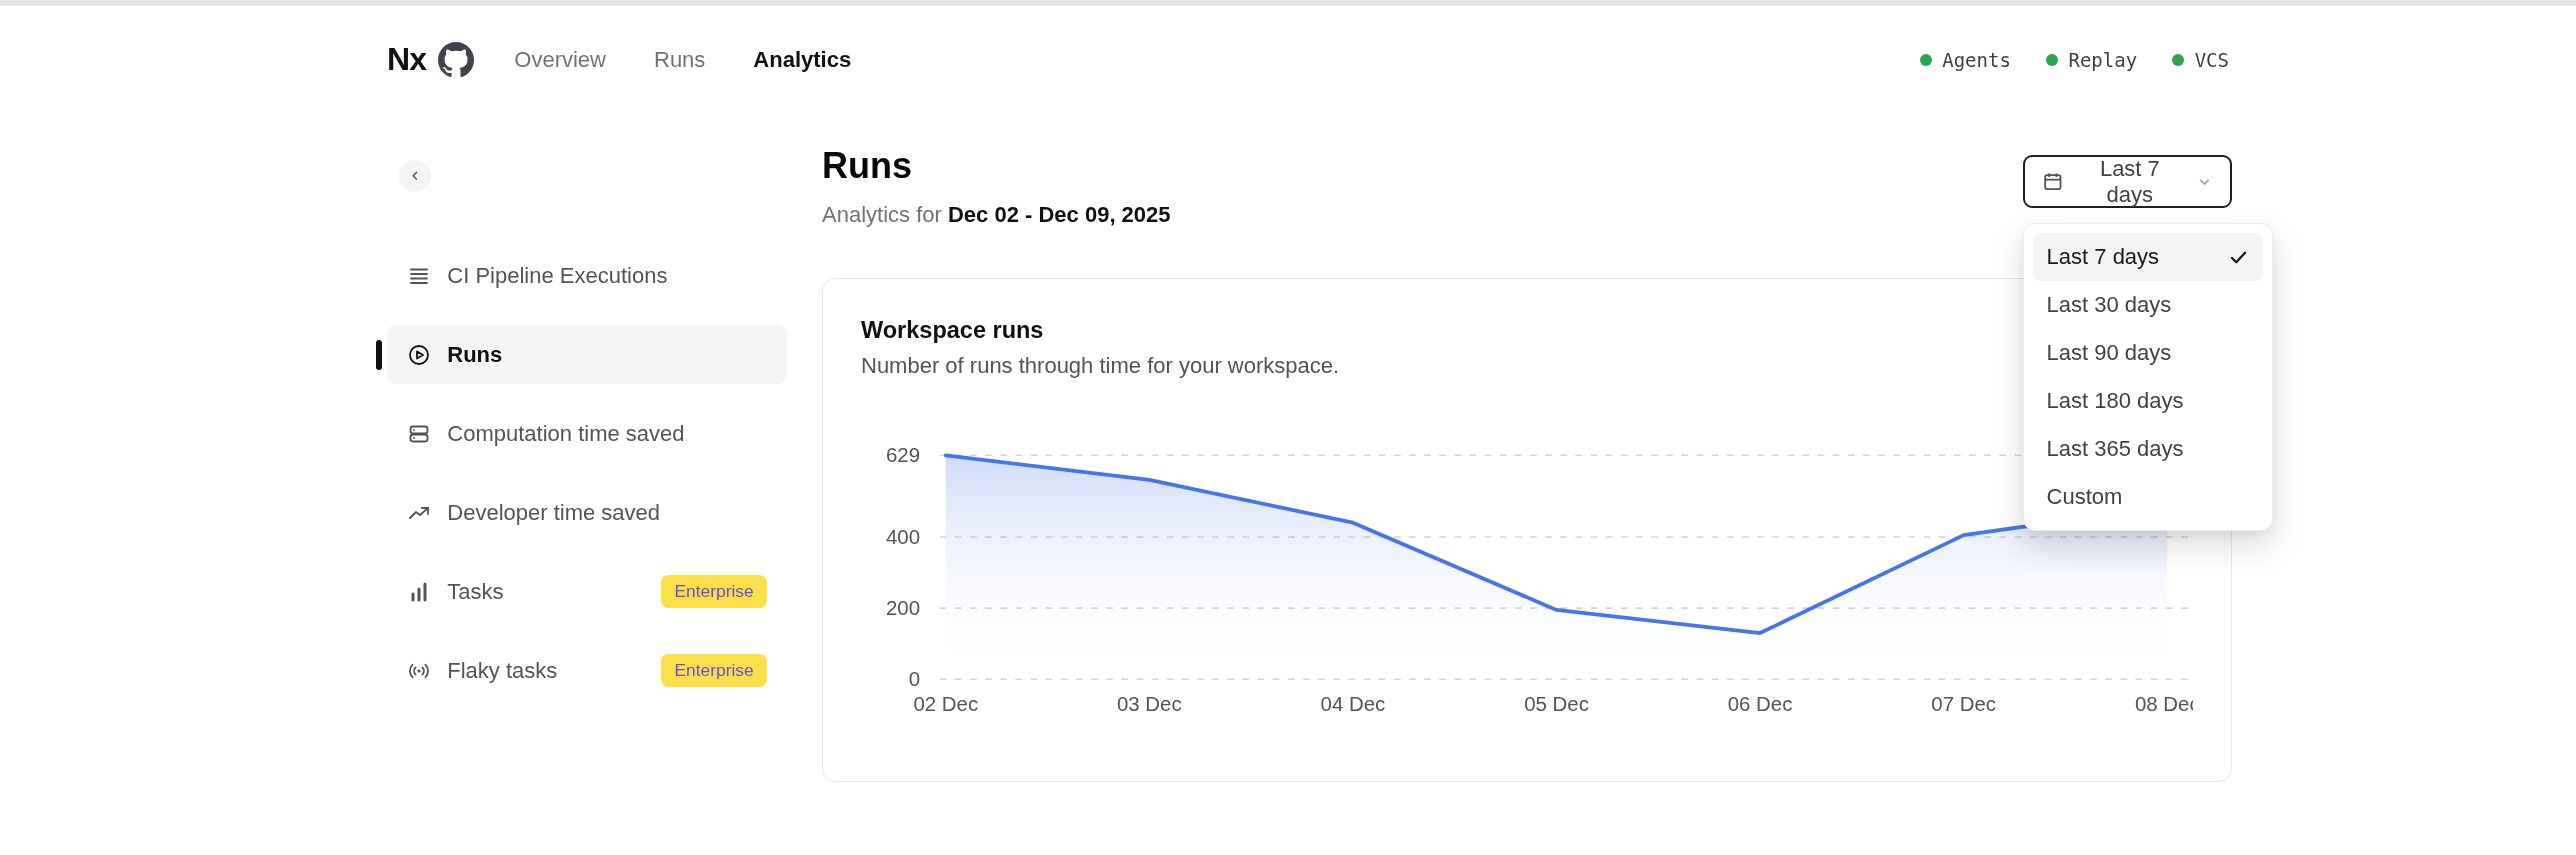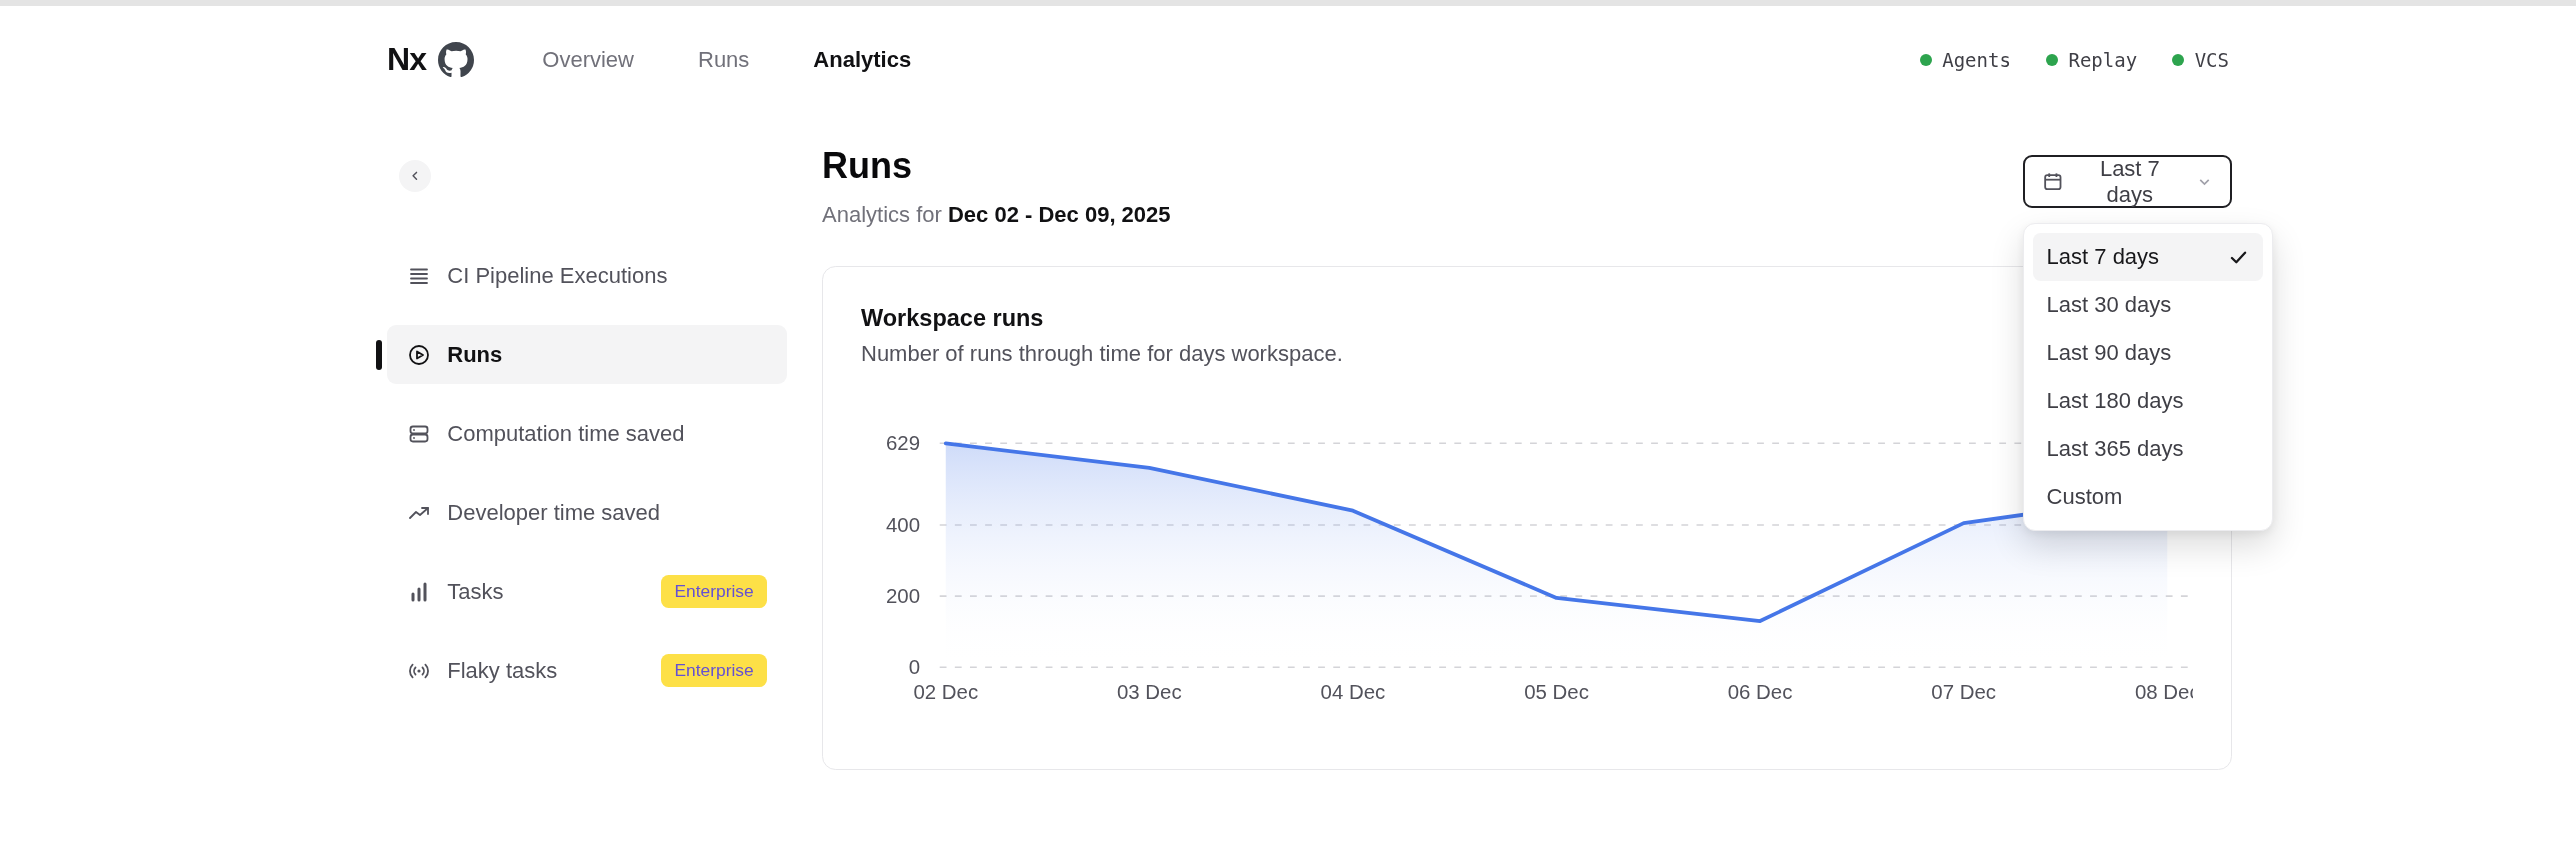--- a/index.html
+++ b/index.html
@@ -5,21 +5,21 @@
   * { margin:0; padding:0; box-sizing:border-box; }
   html,body { width:2576px; height:855px; background:#ffffff;
     font-family:"Liberation Sans", sans-serif; color:#18181b; overflow:hidden; }
   .top-strip { height:6px; background:#e4e4e4; }
   
   header { display:flex; align-items:center; height:107px;
     padding:0 347px 0 387px; background:#fff; }
   .logo-wrap { display:flex; align-items:flex-end; gap:12px; cursor:pointer; }
   .logo-text { font-size:32px; font-weight:700; letter-spacing:-0.8px; color:#111113; }
   .gh-icon { width:36px; height:36px; fill:#40454d; }
-  nav.primary { display:flex; gap:64px; margin-left:68px; }
+  nav.primary { display:flex; gap:48px; margin-left:40px; }
   .nav-link { font-size:22px; color:#71717a; text-decoration:none; cursor:pointer; }
   .nav-link.active { color:#111113; font-weight:700; }
   .status-group { margin-left:auto; display:flex; gap:35px; align-items:flex-end; }
   .status { display:flex; align-items:center; gap:10.6px; cursor:pointer;
     font-family:"DejaVu Sans Mono", monospace; font-size:19px; color:#3f3f46; }
   .dot { width:12px; height:12px; border-radius:50%; display:inline-block; }
   
   .content { display:flex; padding:0 347px 0 387px; gap:35px; }
   aside { width:400px; flex:0 0 400px; padding-top:47px; }
   .collapse-btn { width:32px; height:32px; border-radius:50%; border:none;
@@ -52,21 +52,21 @@
     stroke-width:2.4; margin-left:auto; }
   .dd-menu { position:absolute; top:calc(100% + 15px); left:0; width:250px;
     background:#fff; border:0.8px solid #ececef; border-radius:12px; padding:9px;
     box-shadow:0 15px 34px rgba(0,0,0,0.14), 0 3px 9px rgba(0,0,0,0.06); }
   .dd-item { display:flex; align-items:center; height:48px; padding:0 13.6px;
     border-radius:7.6px; font-size:22px; color:#3f3f46; cursor:pointer; }
   .dd-item.selected { background:#f4f4f5; color:#18181b; }
   .dd-item .check { width:21px; height:21px; stroke:#18181b; fill:none;
     stroke-width:2.6; stroke-linecap:round; stroke-linejoin:round; margin-left:auto; }
   
-  .card { margin-top:38px; width:100%; height:504px; border:1.5px solid #e7e7ea;
+  .card { margin-top:50px; width:100%; height:504px; border:1.5px solid #e7e7ea;
     border-radius:13.6px; padding:38px 38px 8px 38px; background:#fff; }
   .card-title { font-size:23.5px; font-weight:700; color:#111113; }
   .card-sub { margin-top:9px; font-size:22px; color:#52525b; }
   .chart-svg { width:1332px; height:282px; margin-top:64px; display:block; }
   .chart-svg text { font-family:"Liberation Sans", sans-serif; font-size:27px;
     fill:#52525b; }
 </style>
 </head>
 <body>
 
@@ -205,21 +205,21 @@
             <span>Last 365 days</span>
           </div>
           <div class="dd-item">
             <span>Custom</span>
           </div>
         </div>
       </div>
 
       <section class="card">
         <h2 class="card-title">Workspace runs</h2>
-        <p class="card-sub">Number of runs through time for days workspace.</p>
+        <p class="card-sub">Number of runs through time for your workspace.</p>
         <svg class="chart-svg" viewBox="0 0 1760 372">
             <defs>
               <linearGradient id="areaGrad" x1="0" y1="0" x2="0" y2="1">
                 <stop offset="0%" stop-color="#4576e8" stop-opacity="0.26"></stop>
                 <stop offset="100%" stop-color="#ffffff" stop-opacity="0"></stop>
               </linearGradient>
             </defs>
             <line x1="104" x2="1772" y1="312" y2="312" stroke="#d4d4d8" stroke-width="2" stroke-dasharray="9 11"></line>
             <text x="78" y="321" text-anchor="end" fill="#52525b">0</text>
             <line x1="104" x2="1772" y1="217.88235294117646" y2="217.88235294117646" stroke="#d4d4d8" stroke-width="2" stroke-dasharray="9 11"></line>

